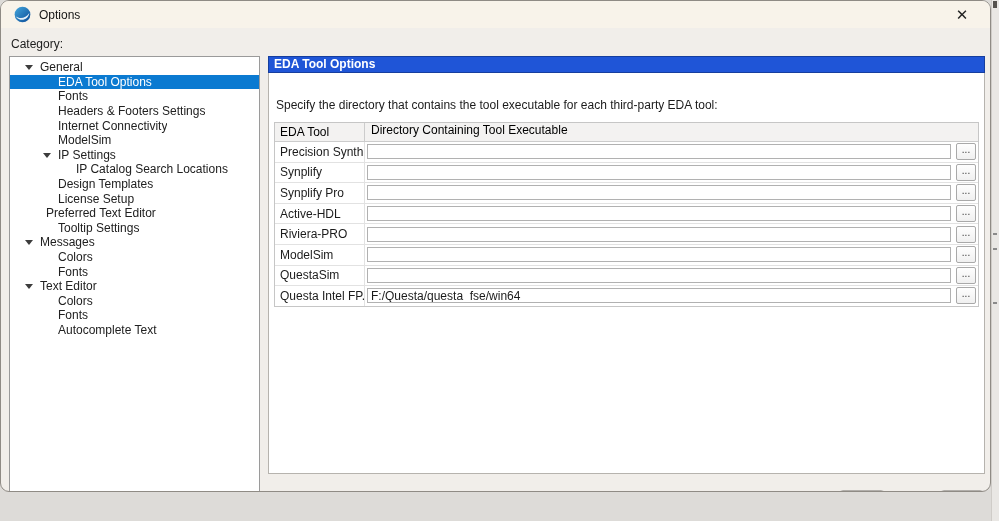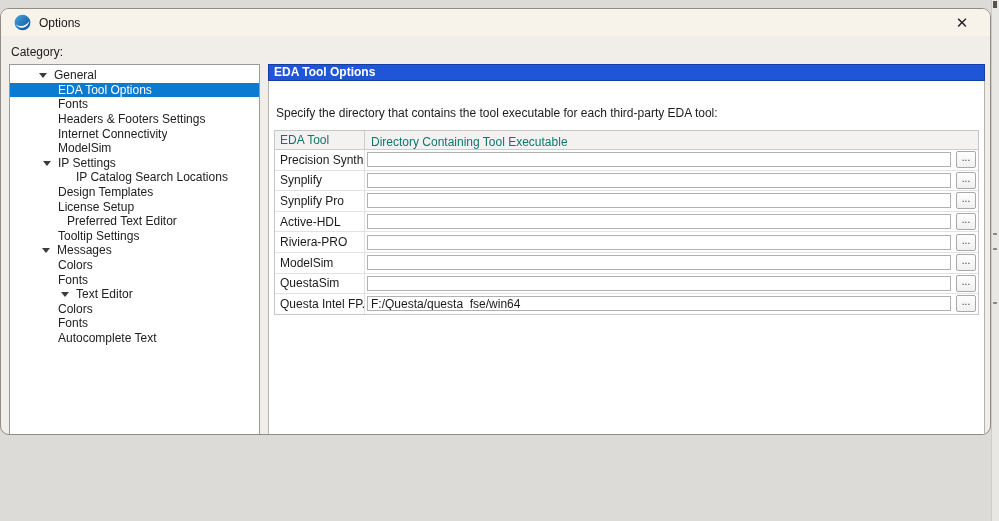--- a/index.html
+++ b/index.html
@@ -5,21 +5,21 @@
   html,body { margin:0; padding:0; }
   body {
     width:999px; height:521px; position:relative; overflow:hidden;
     background:#dddbd8;
     font-family:"Liberation Sans", sans-serif;
     -webkit-font-smoothing:antialiased;
   }
 
   
   .dialog {
-    position:absolute; left:0; top:8px; width:991px; height:427px;
+    position:absolute; left:0; top:0; width:991px; height:492px;
     background:#f1eeea;
     border:1px solid #8f8b85;
     border-radius:9px;
     box-sizing:border-box;
     overflow:hidden;
   }
   .titlebar {
     position:absolute; left:0; top:0; right:0; height:27px;
     background:#f8f3ea;
     display:flex; align-items:center;
@@ -63,21 +63,21 @@
   .panel-body {
     position:absolute; left:0; right:0; top:17px; bottom:0;
     background:#ffffff; border:1px solid #b6b3ae; border-top:none; box-sizing:border-box;
     padding:24px 5px 0 5px;
   }
   .instruction { font-size:12px; color:#1b1b1b; margin:1px 0 10px 2px; }
 
   .eda-table { border:1px solid #c6c6c6; background:#fff; }
   .thead {
     display:flex; height:18px; background:#f3f2f1;
-    border-bottom:1px solid #cccccc; font-size:12px; color:#0f766e; align-items:flex-end;
+    border-bottom:1px solid #cccccc; font-size:12px; color:#000000; align-items:flex-start;
   }
   .th-c1 { flex:0 0 90px; width:90px; padding-left:5px; border-right:1px solid #cccccc; box-sizing:border-box; height:100%; display:flex; align-items:center; }
   .th-c2 { flex:1; padding-left:6px; }
   .trow { display:flex; height:19.6px; align-items:center; border-bottom:1px solid #e2e2e2; }
   .trow:last-child { border-bottom:none; }
   .tool-cell {
     flex:0 0 90px; width:90px; padding-left:5px; box-sizing:border-box; height:100%;
     display:flex; align-items:center; font-size:12px; color:#1b1b1b;
     border-right:1px solid #e2e2e2; white-space:nowrap; overflow:hidden;
   }
@@ -133,21 +133,21 @@
         <path d="M1.6 9.6 C5 12.4 11 12 14.4 6.6 C13.6 13.2 5.6 15.6 1.6 9.6 Z" fill="#e8f1f9"></path>
       </svg>
     </span>
     <span class="title-text">Options</span>
     <button class="close-btn">✕</button>
   </div>
 
   <div class="category-label">Category:</div>
 
   <div class="tree-panel">
-      <div class="tree-row" style="padding-left: 26px;">
+      <div class="tree-row" style="padding-left: 12px;">
         <span class="expander has-arrow"></span>
         <span class="tree-label">General</span>
       </div>
       <div class="tree-row selected" style="padding-left: 30px;">
         <span class="expander"></span>
         <span class="tree-label">EDA Tool Options</span>
       </div>
       <div class="tree-row" style="padding-left: 30px;">
         <span class="expander"></span>
         <span class="tree-label">Fonts</span>
@@ -173,41 +173,41 @@
         <span class="tree-label">IP Catalog Search Locations</span>
       </div>
       <div class="tree-row" style="padding-left: 30px;">
         <span class="expander"></span>
         <span class="tree-label">Design Templates</span>
       </div>
       <div class="tree-row" style="padding-left: 30px;">
         <span class="expander"></span>
         <span class="tree-label">License Setup</span>
       </div>
-      <div class="tree-row" style="padding-left: 39px;">
+      <div class="tree-row" style="padding-left: 18px;">
         <span class="expander"></span>
         <span class="tree-label">Preferred Text Editor</span>
       </div>
       <div class="tree-row" style="padding-left: 30px;">
         <span class="expander"></span>
         <span class="tree-label">Tooltip Settings</span>
       </div>
-      <div class="tree-row" style="padding-left: 29px;">
+      <div class="tree-row" style="padding-left: 12px;">
         <span class="expander has-arrow"></span>
         <span class="tree-label">Messages</span>
       </div>
       <div class="tree-row" style="padding-left: 30px;">
         <span class="expander"></span>
         <span class="tree-label">Colors</span>
       </div>
       <div class="tree-row" style="padding-left: 30px;">
         <span class="expander"></span>
         <span class="tree-label">Fonts</span>
       </div>
-      <div class="tree-row" style="padding-left: 12px; margin-left: 36px;">
+      <div class="tree-row" style="padding-left: 12px;">
         <span class="expander has-arrow"></span>
         <span class="tree-label">Text Editor</span>
       </div>
       <div class="tree-row" style="padding-left: 30px;">
         <span class="expander"></span>
         <span class="tree-label">Colors</span>
       </div>
       <div class="tree-row" style="padding-left: 30px;">
         <span class="expander"></span>
         <span class="tree-label">Fonts</span>

